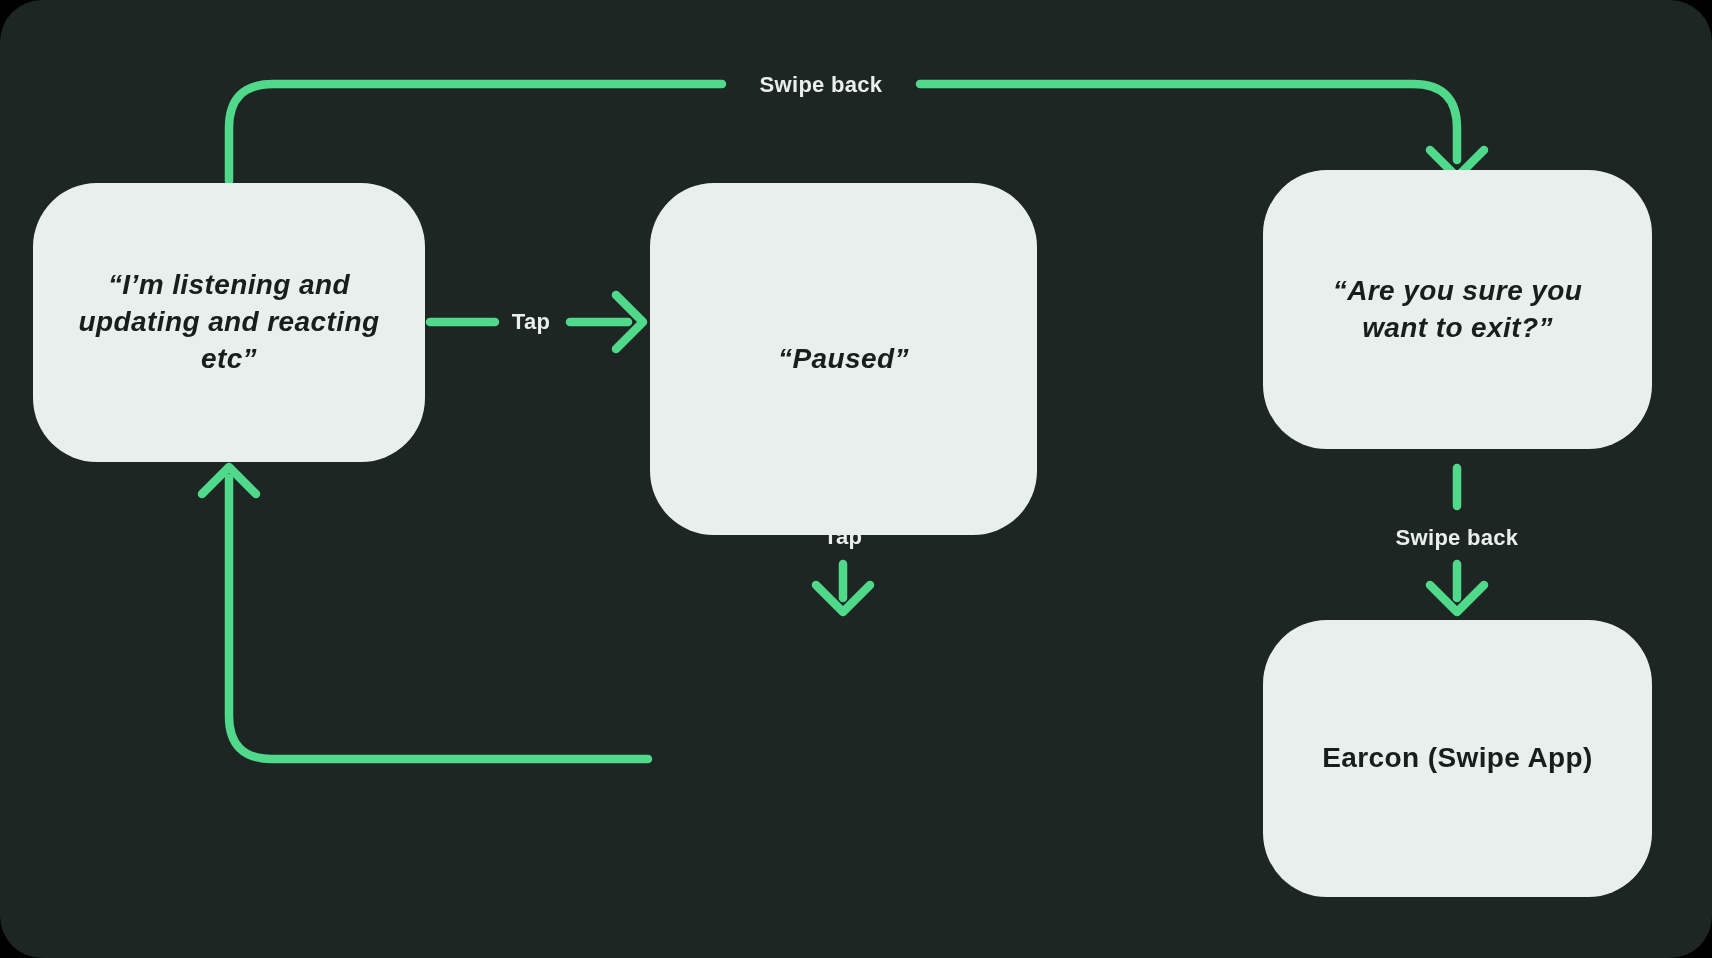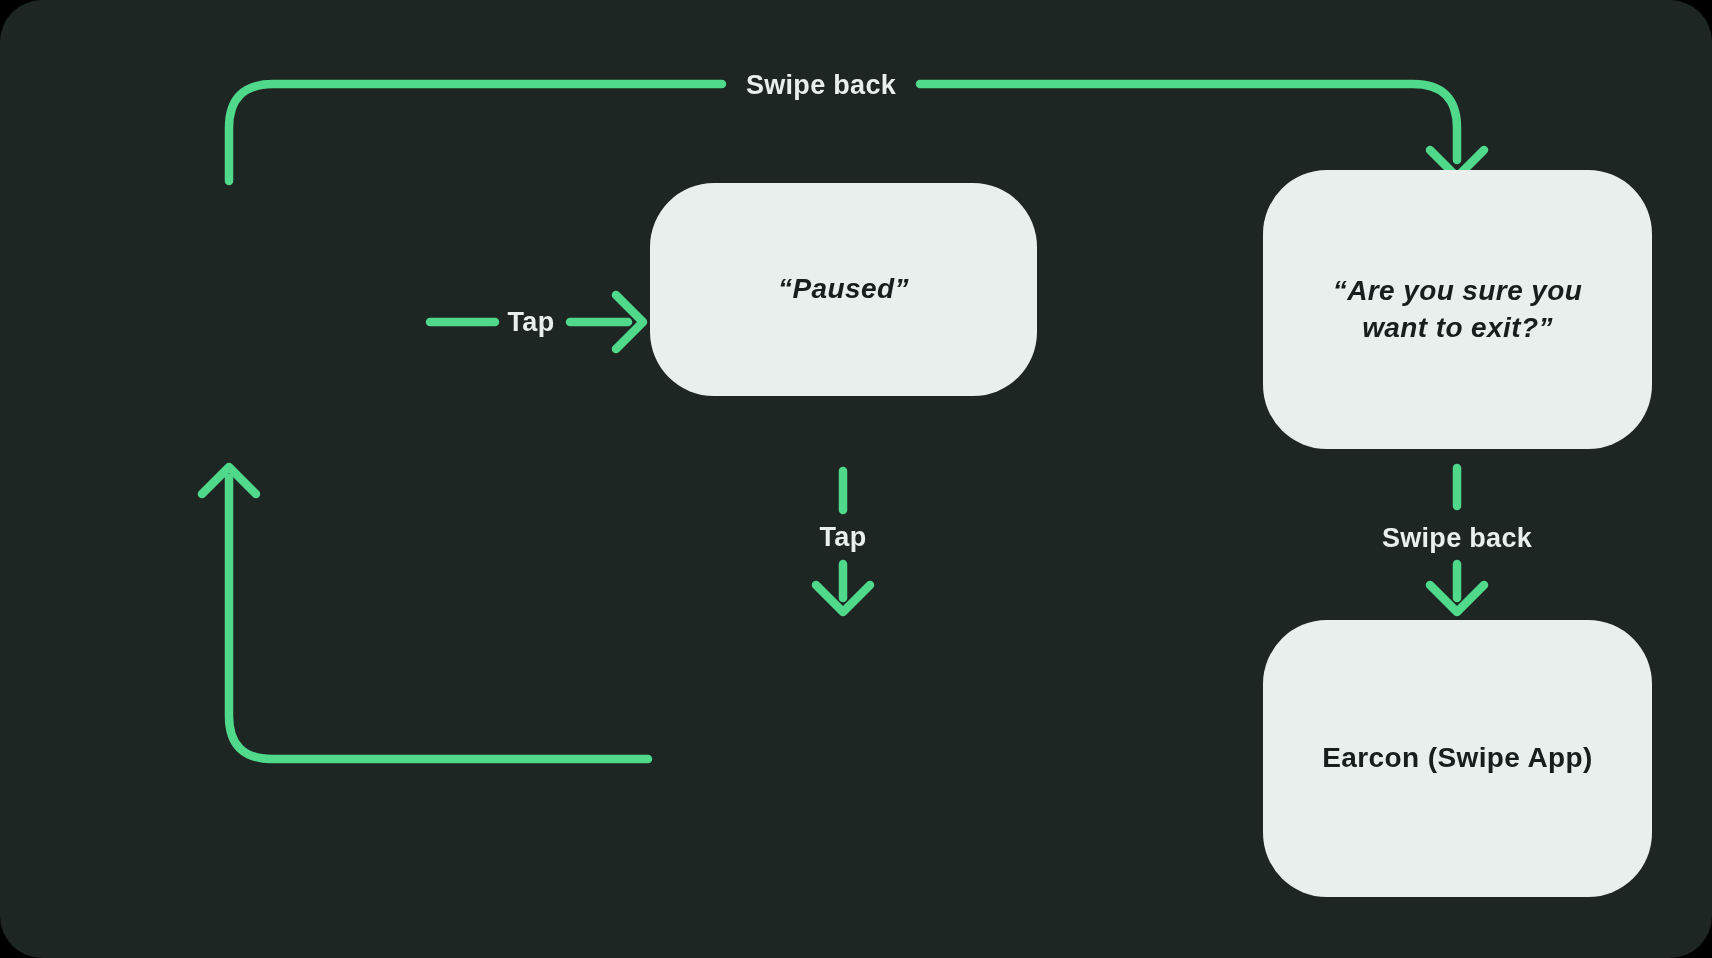--- a/index.html
+++ b/index.html
@@ -50,21 +50,21 @@
     font-weight: 700;
     line-height: 1.32;
     letter-spacing: 0.4px;
     white-space: pre-line;
   }
   .node.quote .node-label { font-style: italic; }
   .edge-label {
     position: absolute;
     transform: translate(-50%, -50%);
     color: var(--label-text);
-    font-size: 27px;
+    font-size: 22px;
     font-weight: 700;
     letter-spacing: 0.3px;
     white-space: nowrap;
   }
 </style>
 </head>
 <body>
 
 <div class="canvas">
 
@@ -93,22 +93,27 @@
       <path class="edge" d="M 1457 564 L 1457 598"></path>
       <path class="edge" d="M 1430 585 L 1457 612 L 1484 585"></path>
     </g>
 
     <g>
       <path class="edge" d="M 648 759 L 272 759 Q 229 759 229 716 L 229 478"></path>
       <path class="edge" d="M 202 494 L 229 467 L 256 494"></path>
     </g>
   </svg>
 
+  <div class="node quote" style="left:33px; top:183px; width:392px; height:279px;">
+    <span class="node-label">“I’m listening and
+updating and reacting
+etc”</span>
+  </div>
 
-  <div class="node quote" style="left:650px; top:183px; width:387px; height:213px;">
+  <div class="node quote" style="left:650px; top:183px; width:387px; height:352px;">
     <span class="node-label">“Paused”</span>
   </div>
 
   <div class="node quote" style="left:1263px; top:170px; width:389px; height:279px;">
     <span class="node-label">“Are you sure you
 want to exit?”</span>
   </div>
 
 
   <div class="node" style="left:1263px; top:620px; width:389px; height:277px;">

